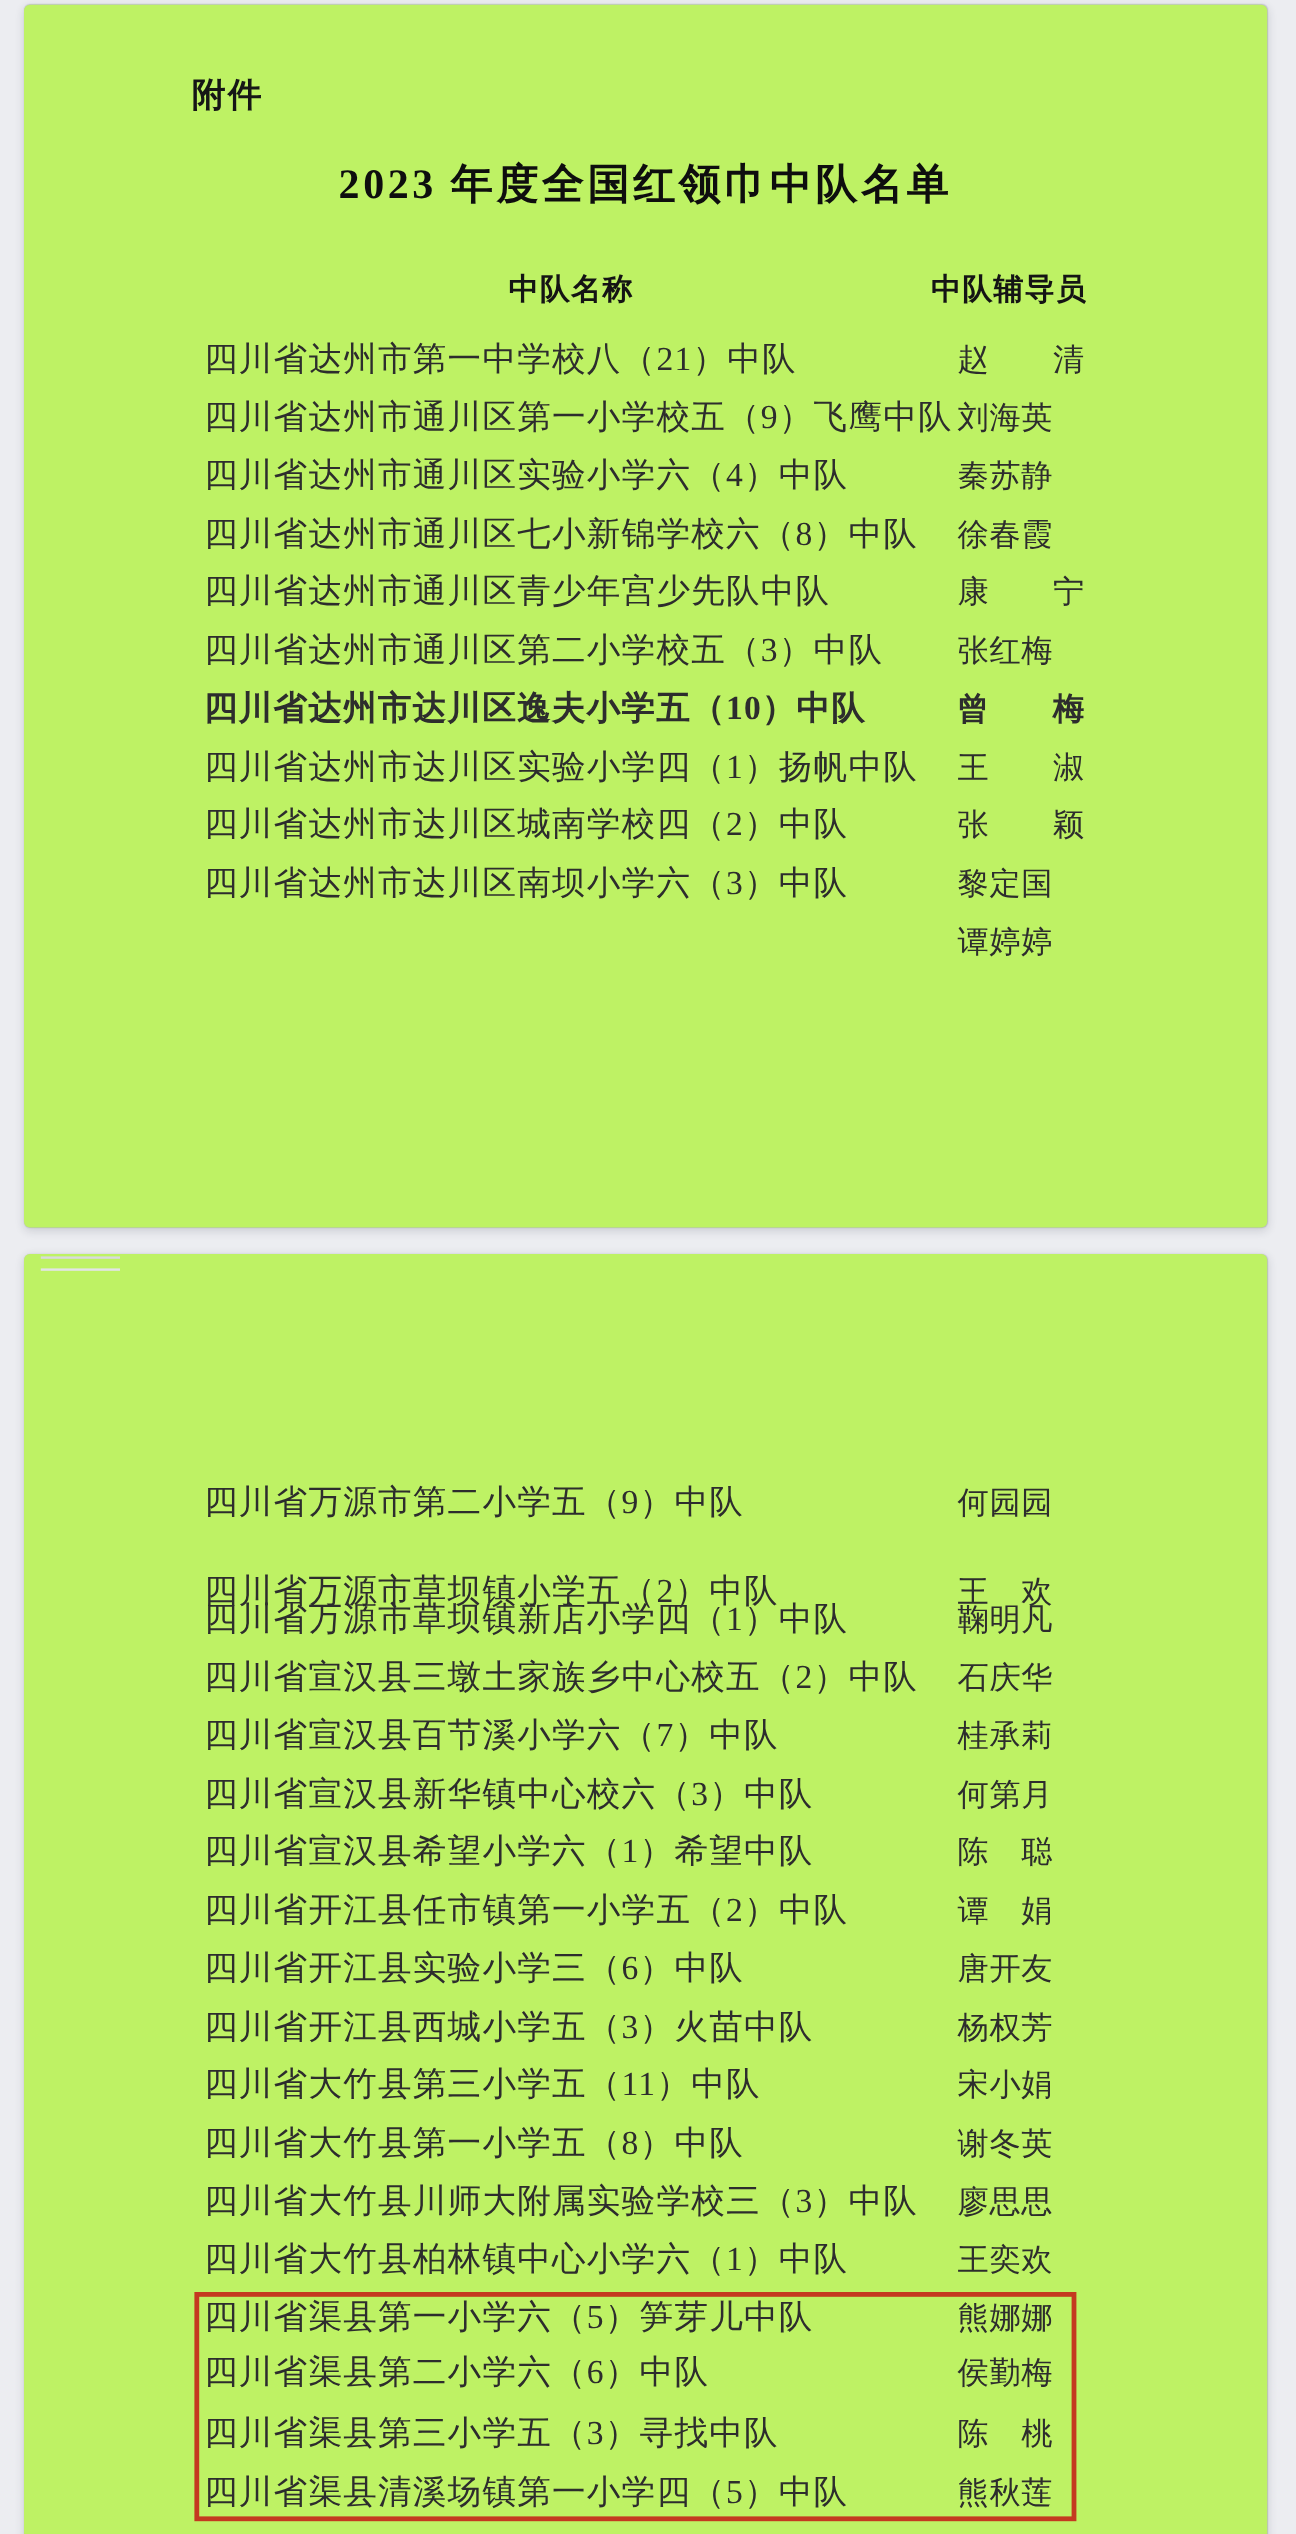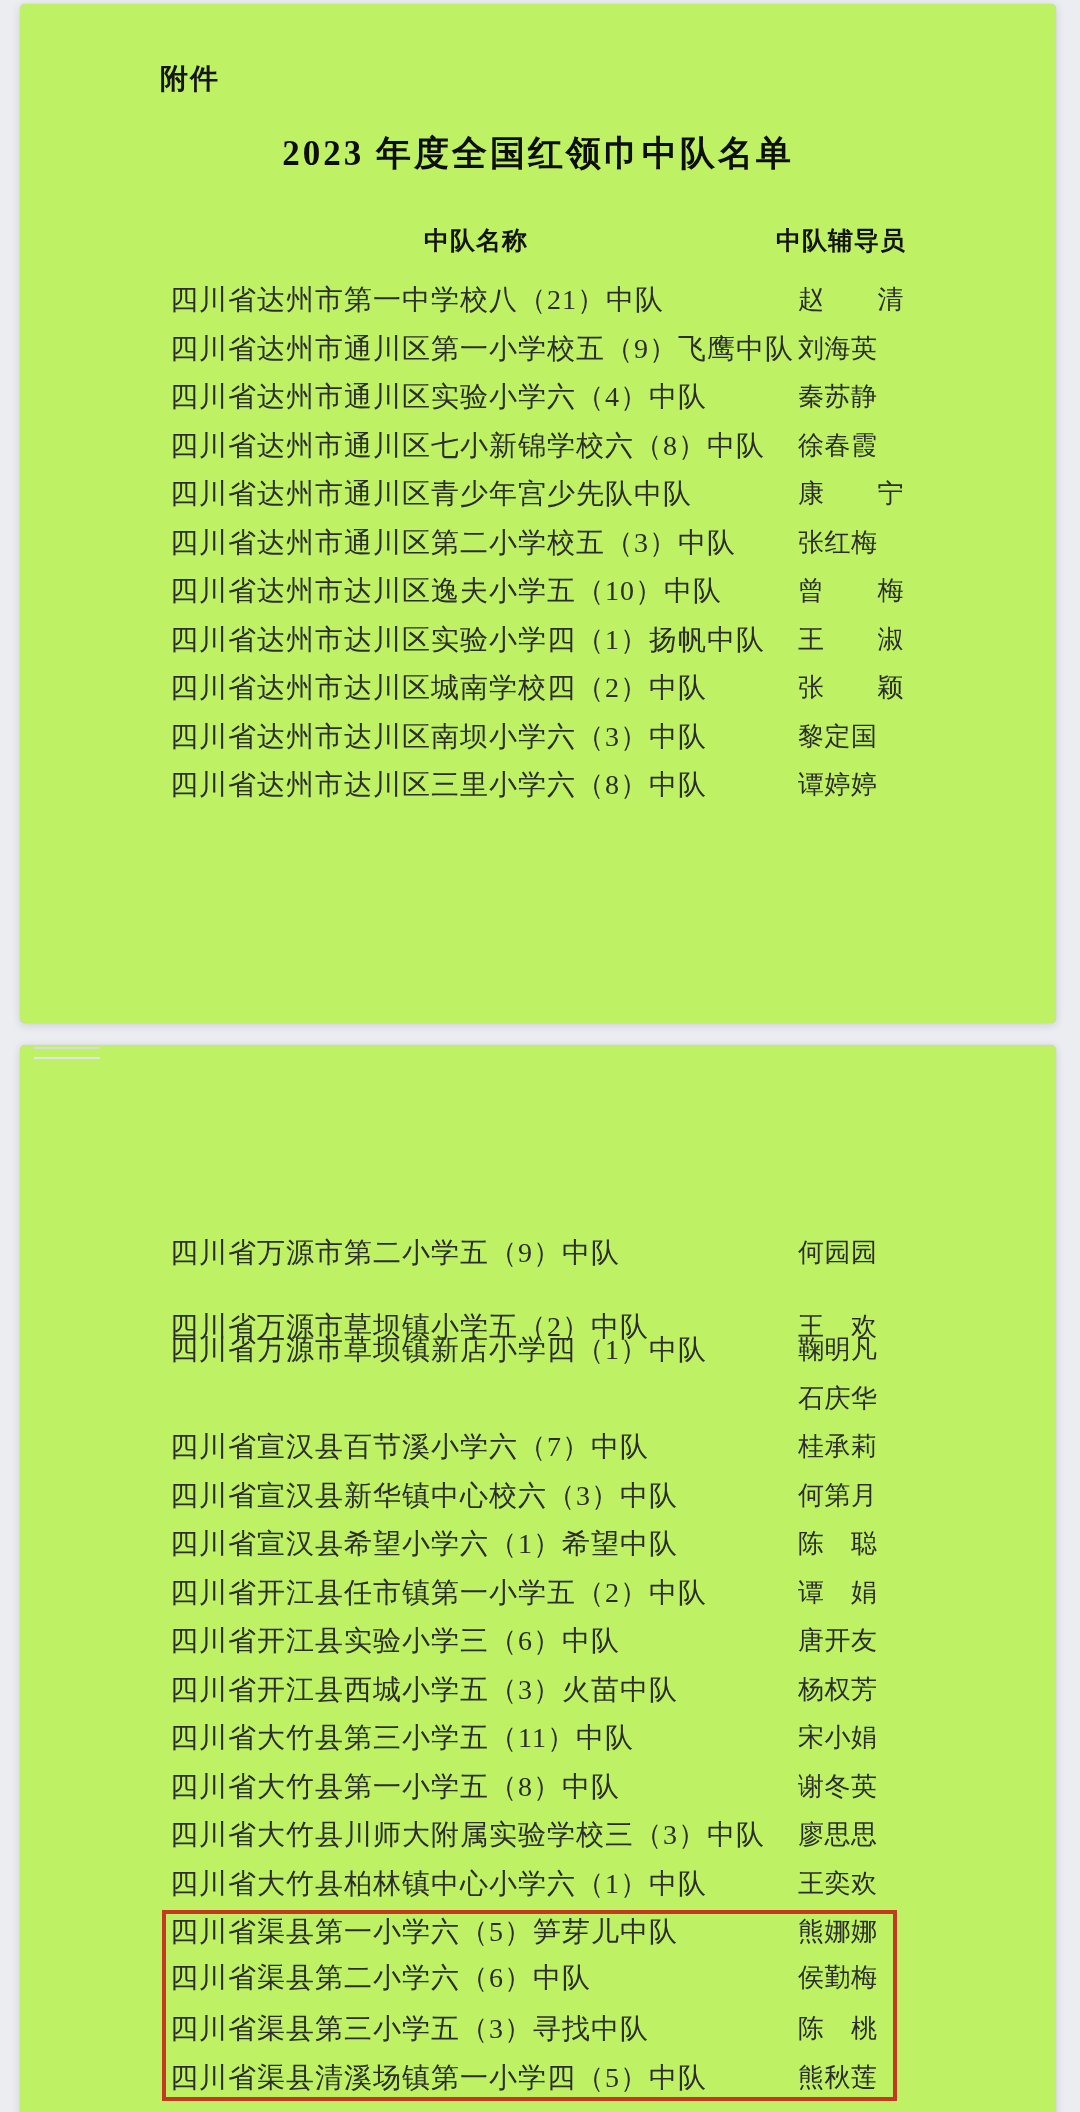--- a/index.html
+++ b/index.html
@@ -91,38 +91,37 @@
         <span class="cell-counselor">徐春霞</span>
       </div>
       <div class="row" style="top: 475px;">
         <span class="cell-squadron">四川省达州市通川区青少年宫少先队中队</span>
         <span class="cell-counselor">康　　宁</span>
       </div>
       <div class="row" style="top: 523.5px;">
         <span class="cell-squadron">四川省达州市通川区第二小学校五（3）中队</span>
         <span class="cell-counselor">张红梅</span>
       </div>
-      <div class="row" style="top: 572px;">
+      <div class="row" style="top: 572px; font-weight: bold;">
         <span class="cell-squadron">四川省达州市达川区逸夫小学五（10）中队</span>
         <span class="cell-counselor">曾　　梅</span>
       </div>
       <div class="row" style="top: 620.5px;">
         <span class="cell-squadron">四川省达州市达川区实验小学四（1）扬帆中队</span>
         <span class="cell-counselor">王　　淑</span>
       </div>
       <div class="row" style="top: 669px; padding-left: 36px;">
         <span class="cell-squadron">四川省达州市达川区城南学校四（2）中队</span>
         <span class="cell-counselor">张　　颖</span>
       </div>
       <div class="row" style="top: 717.5px;">
         <span class="cell-squadron">四川省达州市达川区南坝小学六（3）中队</span>
         <span class="cell-counselor">黎定国</span>
       </div>
       <div class="row" style="top: 766px;">
-        <span class="cell-squadron">四川省达州市达川区三里小学六（8）中队</span>
         <span class="cell-counselor">谭婷婷</span>
       </div>
     </div>
 </div>
 
 <div class="page" id="page2">
   <div class="scan-artifact"></div>
   <div id="page2-rows">
       <div class="row" style="top: 193px;">
         <span class="cell-squadron">四川省万源市第二小学五（9）中队</span>
@@ -130,20 +129,21 @@
       </div>
       <div class="row" style="top: 227px; margin-top: 40px;">
         <span class="cell-squadron">四川省万源市草坝镇小学五（2）中队</span>
         <span class="cell-counselor">王　欢</span>
       </div>
       <div class="row" style="top: 290px;">
         <span class="cell-squadron">四川省万源市草坝镇新店小学四（1）中队</span>
         <span class="cell-counselor">鞠明凡</span>
       </div>
       <div class="row" style="top: 338.5px;">
+        <span class="cell-squadron">四川省宣汉县三墩土家族乡中心校五（2）中队</span>
         <span class="cell-counselor">石庆华</span>
       </div>
       <div class="row" style="top: 387px;">
         <span class="cell-squadron">四川省宣汉县百节溪小学六（7）中队</span>
         <span class="cell-counselor">桂承莉</span>
       </div>
       <div class="row" style="top: 435.5px;">
         <span class="cell-squadron">四川省宣汉县新华镇中心校六（3）中队</span>
         <span class="cell-counselor">何第月</span>
       </div>

